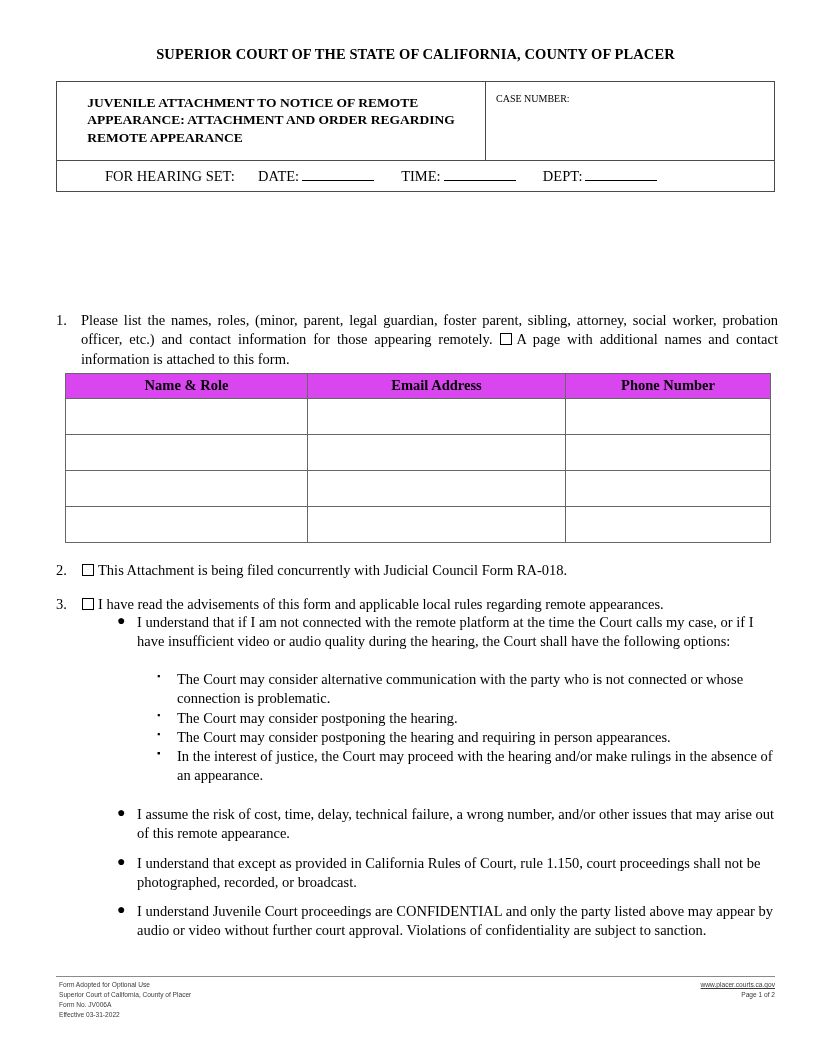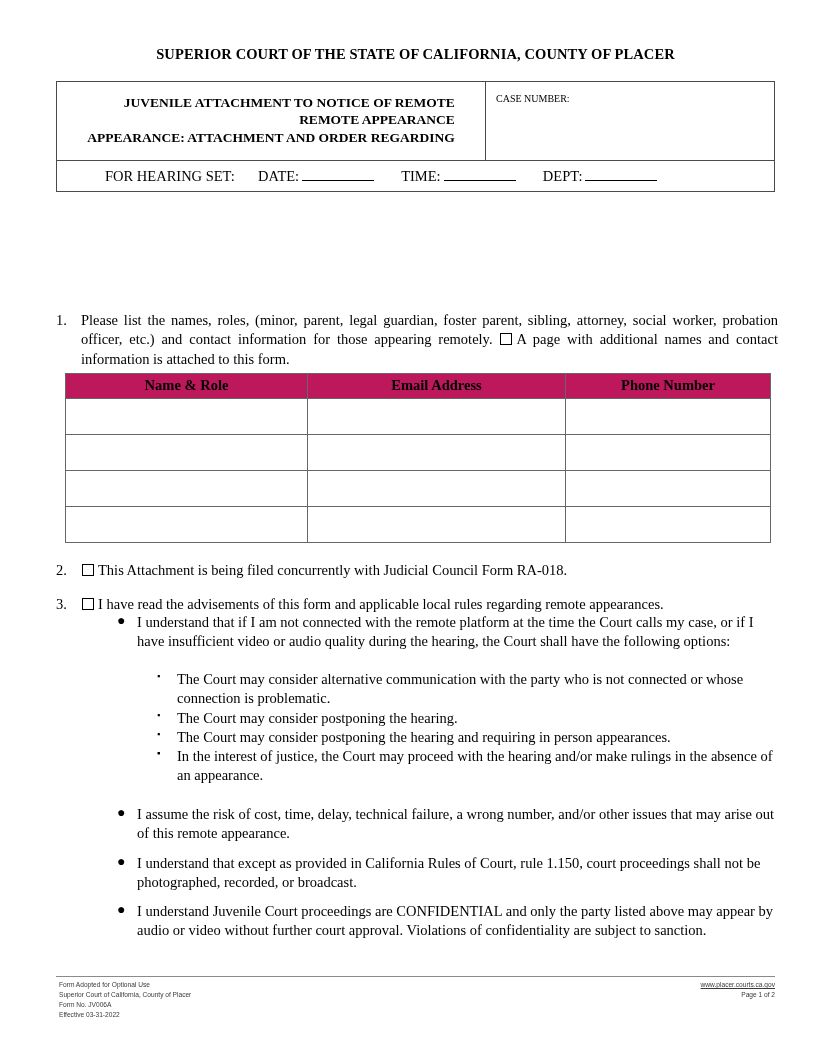--- a/index.html
+++ b/index.html
@@ -53,21 +53,21 @@
   .caption-title-cell {
     width: 429px;
     box-sizing: border-box;
     border-right: 1px solid #4a4a4a;
     display: flex;
     align-items: center;
     justify-content: center;
     padding: 8px 14px 10px 14px;
   }
   .caption-title-text {
-    text-align: right;
+    text-align: left;
     font-weight: bold;
     font-size: 13.5px;
     line-height: 1.28;
   }
   .caption-case-cell {
     flex: 1;
     box-sizing: border-box;
     padding: 11px 0 0 10px;
     font-size: 10px;
   }
@@ -158,21 +158,21 @@
     top: 373px;
     width: 705px;
     border-collapse: collapse;
     table-layout: fixed;
   }
   .tbl th, .tbl td {
     border: 1px solid #666666;
     box-sizing: border-box;
   }
   .tbl th {
-    background: #be185d;
+    background: #d946ef;
     font-weight: bold;
     font-size: 14.5px;
     text-align: center;
     height: 25px;
     padding: 2px 0 3px 0;
   }
   .tbl td {
     height: 36px;
   }
   .col-name  { width: 242px; }
@@ -217,22 +217,22 @@
 
 <div class="page">
 
   <div class="court-title">SUPERIOR COURT OF THE STATE OF CALIFORNIA, COUNTY OF PLACER</div>
 
   <div class="caption-box">
     <div class="caption-top">
       <div class="caption-title-cell">
         <div class="caption-title-text">
           <div>JUVENILE ATTACHMENT TO NOTICE OF REMOTE</div>
+          <div>APPEARANCE: ATTACHMENT AND ORDER REGARDING</div>
           <div>REMOTE APPEARANCE</div>
-          <div>APPEARANCE: ATTACHMENT AND ORDER REGARDING</div>
         </div>
       </div>
       <div class="caption-case-cell">
         <span>CASE NUMBER:</span>
         <span></span>
       </div>
     </div>
     <div class="caption-bottom">
       <span>FOR HEARING SET:</span>
       <span class="sp-lg"></span>

